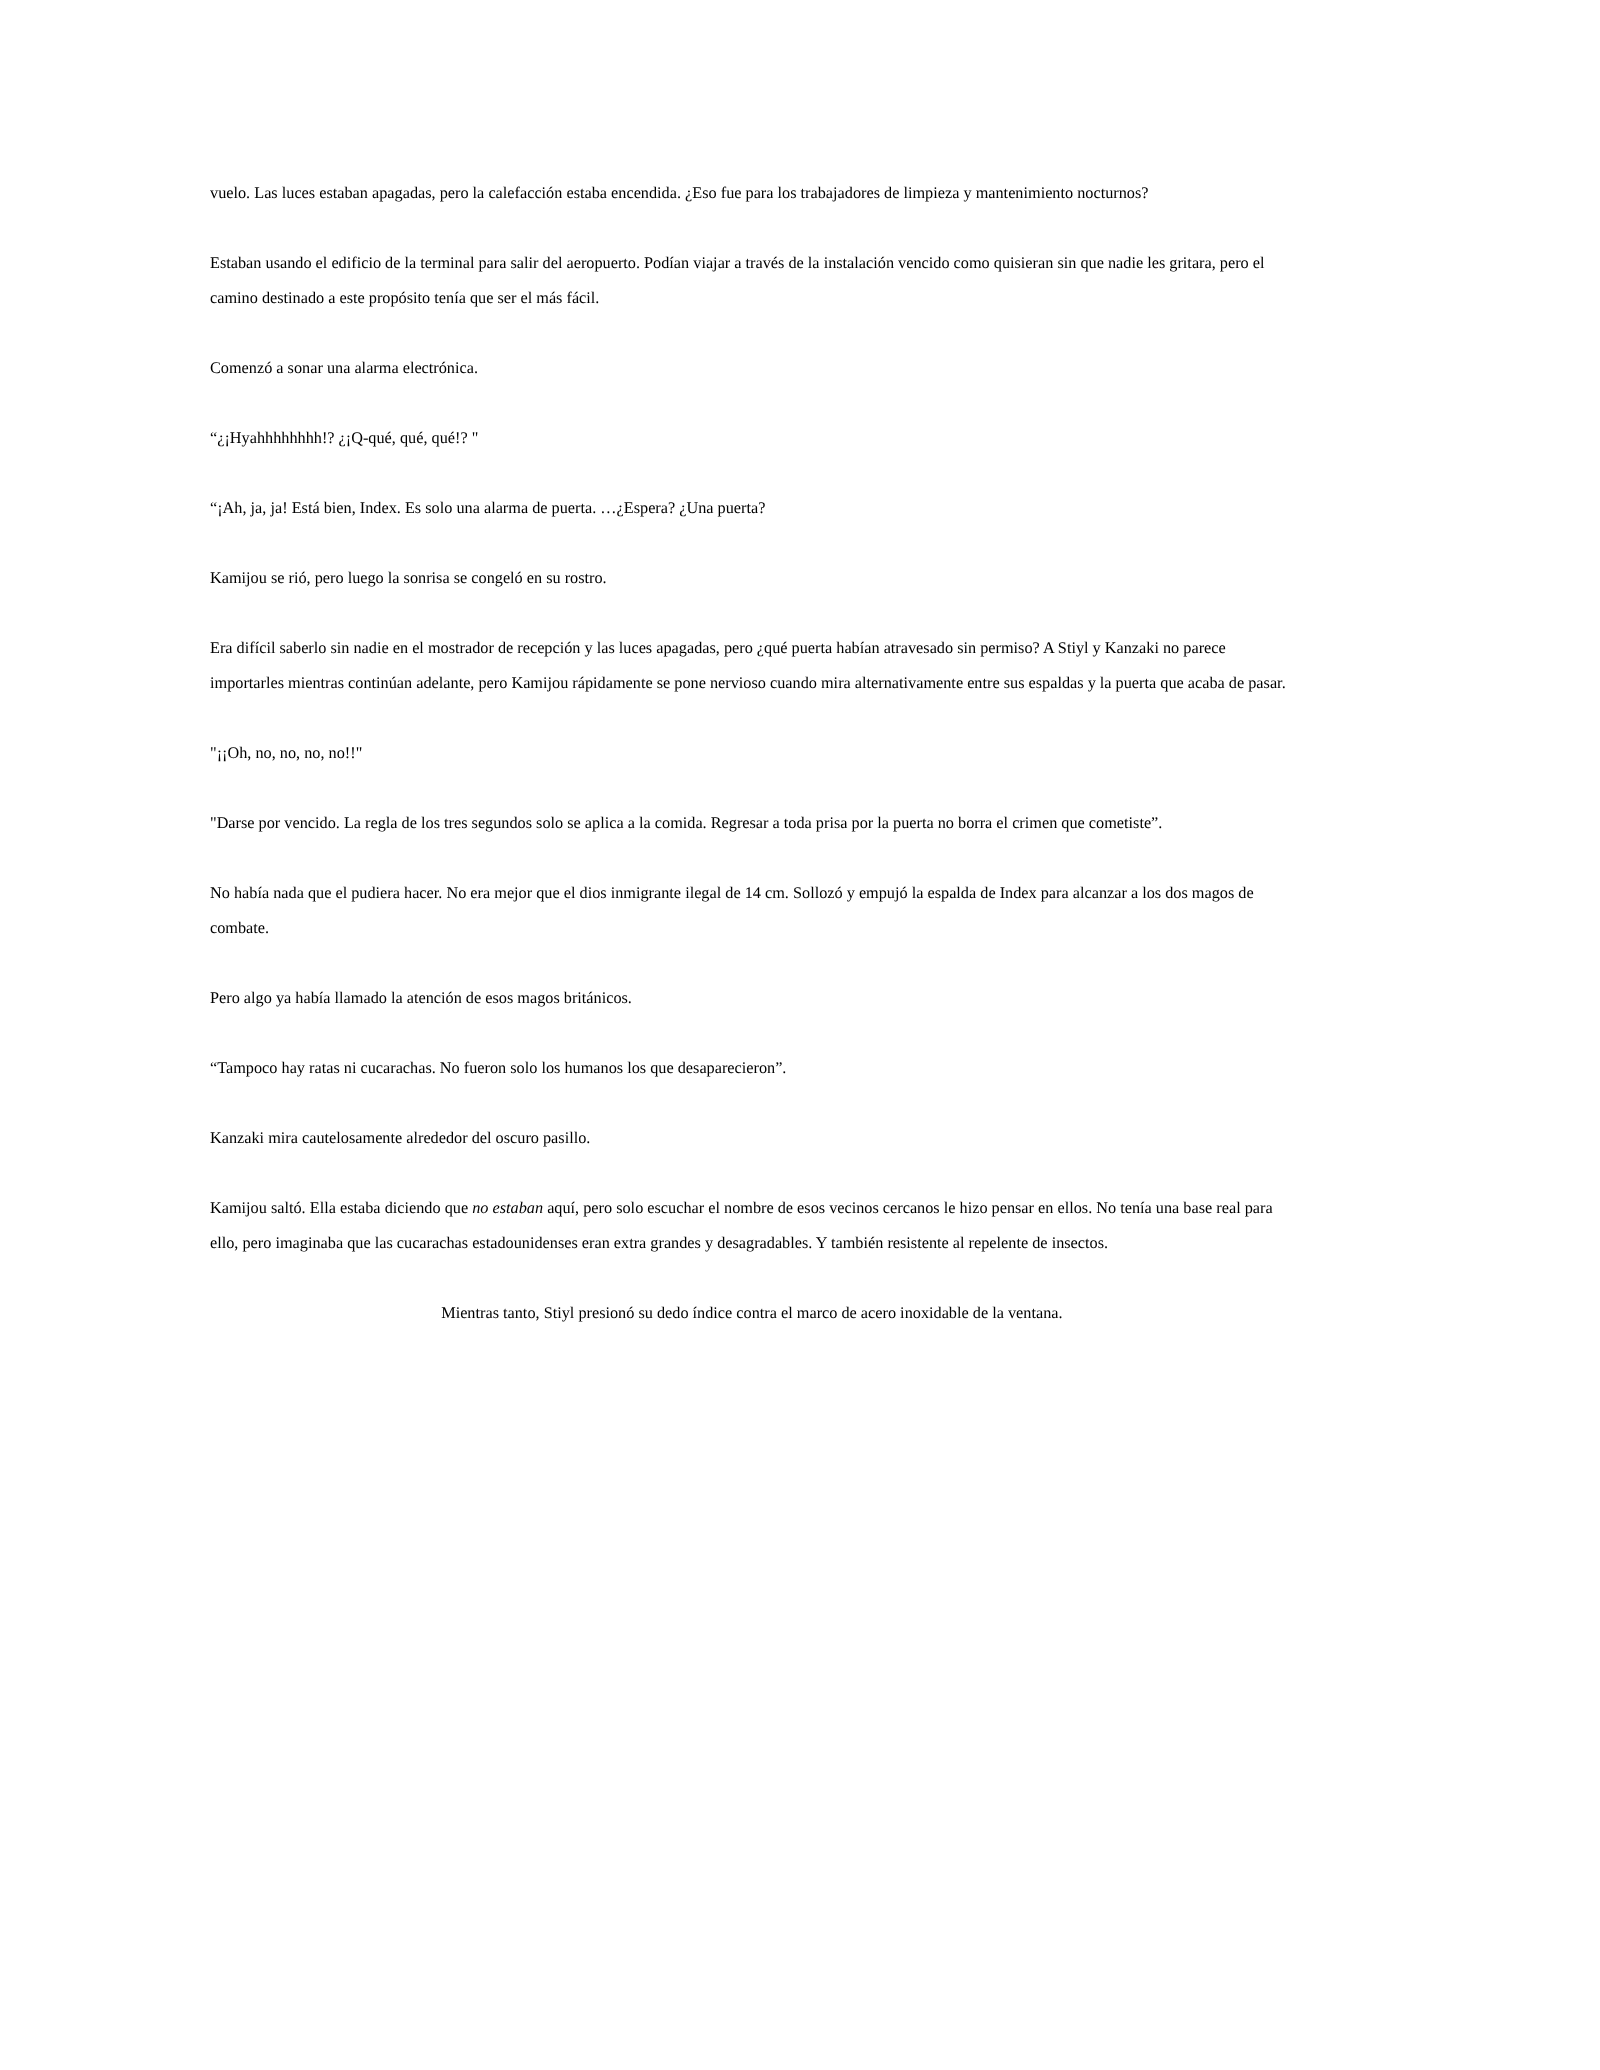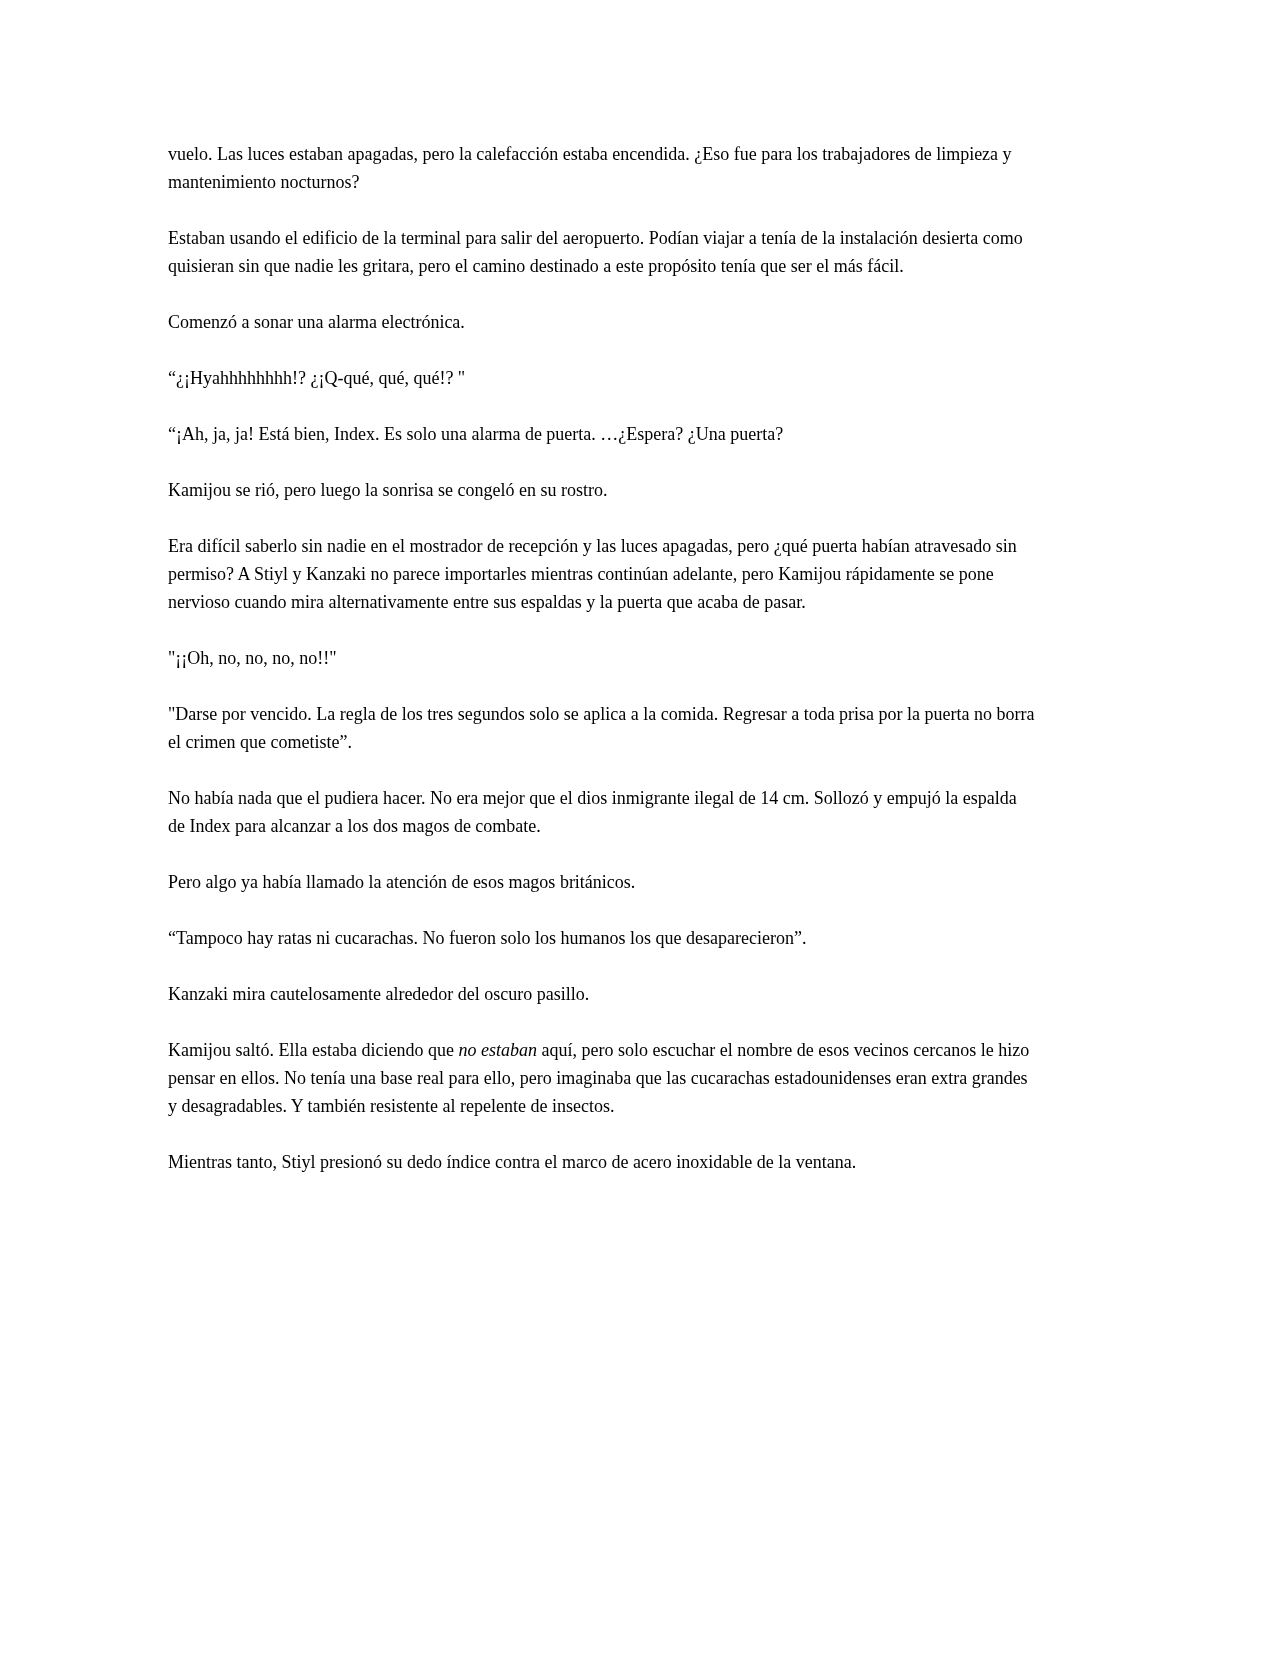--- a/index.html
+++ b/index.html
@@ -16,38 +16,39 @@
   }
   .doc-page {
     box-sizing: border-box;
     width: 1280px;
     height: 1656px;
     padding: 140px 245px 60px 168px;
     background: #ffffff;
   }
   .doc-page p {
     margin: 0 0 28px 0;
-    font-size: 18px;
+    font-size: 13px;
     line-height: 28px;
     text-align: left;
     word-spacing: normal;
   }
   .doc-page p:last-child {
     margin-bottom: 0;
+    text-align: center;
   }
   .doc-page em {
     font-style: italic;
   }
 </style>
 </head>
 <body>
 
 <div class="doc-page">
   <p>vuelo. Las luces estaban apagadas, pero la calefacción estaba encendida. ¿Eso fue para los trabajadores de limpieza y mantenimiento nocturnos?</p>
-  <p>Estaban usando el edificio de la terminal para salir del aeropuerto. Podían viajar a tenía de la instalación desierta como quisieran sin que nadie les gritara, pero el camino destinado a este propósito tenía que ser el más fácil.</p>
+  <p>Estaban usando el edificio de la terminal para salir del aeropuerto. Podían viajar a través de la instalación vencido como quisieran sin que nadie les gritara, pero el camino destinado a este propósito tenía que ser el más fácil.</p>
   <p>Comenzó a sonar una alarma electrónica.</p>
   <p>“¿¡Hyahhhhhhhh!? ¿¡Q-qué, qué, qué!? "</p>
   <p>“¡Ah, ja, ja! Está bien, Index. Es solo una alarma de puerta. …¿Espera? ¿Una puerta?</p>
   <p>Kamijou se rió, pero luego la sonrisa se congeló en su rostro.</p>
   <p>Era difícil saberlo sin nadie en el mostrador de recepción y las luces apagadas, pero ¿qué puerta habían atravesado sin permiso? A Stiyl y Kanzaki no parece importarles mientras continúan adelante, pero Kamijou rápidamente se pone nervioso cuando mira alternativamente entre sus espaldas y la puerta que acaba de pasar.</p>
   <p>"¡¡Oh, no, no, no, no!!"</p>
   <p>"Darse por vencido. La regla de los tres segundos solo se aplica a la comida. Regresar a toda prisa por la puerta no borra el crimen que cometiste”.</p>
   <p>No había nada que el pudiera hacer. No era mejor que el dios inmigrante ilegal de 14 cm. Sollozó y empujó la espalda de Index para alcanzar a los dos magos de combate.</p>
   <p>Pero algo ya había llamado la atención de esos magos británicos.</p>
   <p>“Tampoco hay ratas ni cucarachas. No fueron solo los humanos los que desaparecieron”.</p>

